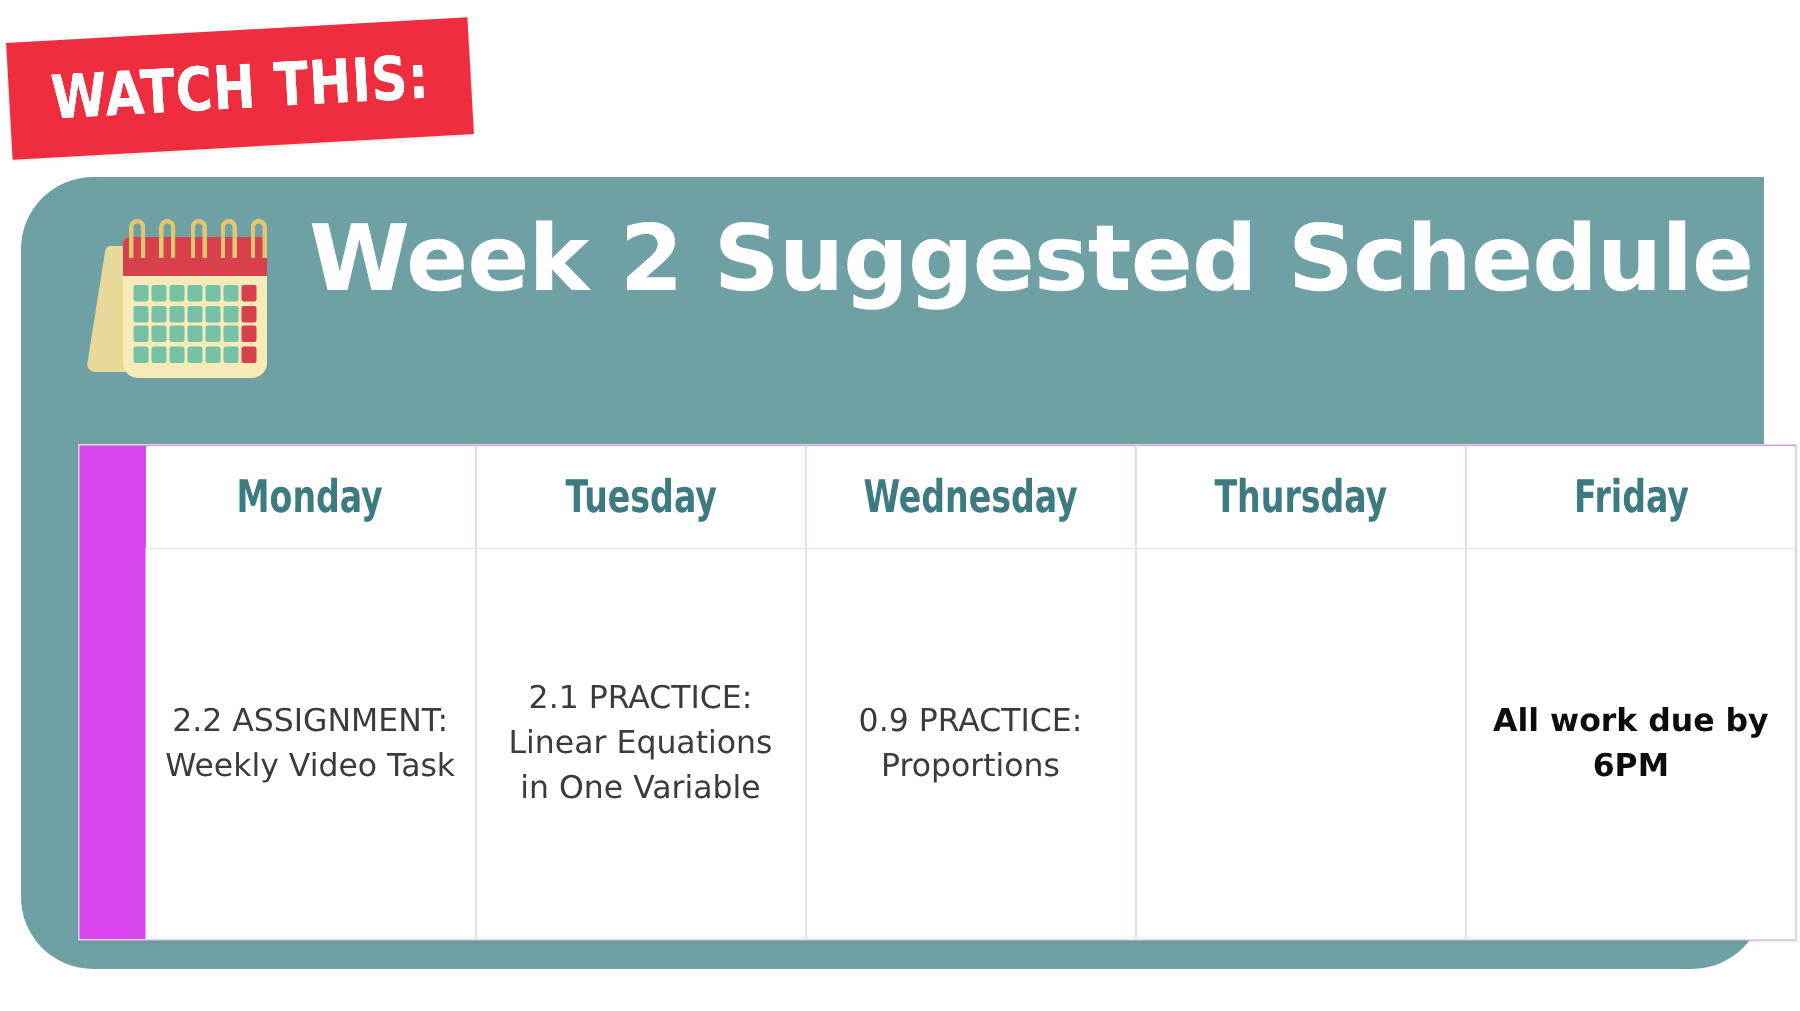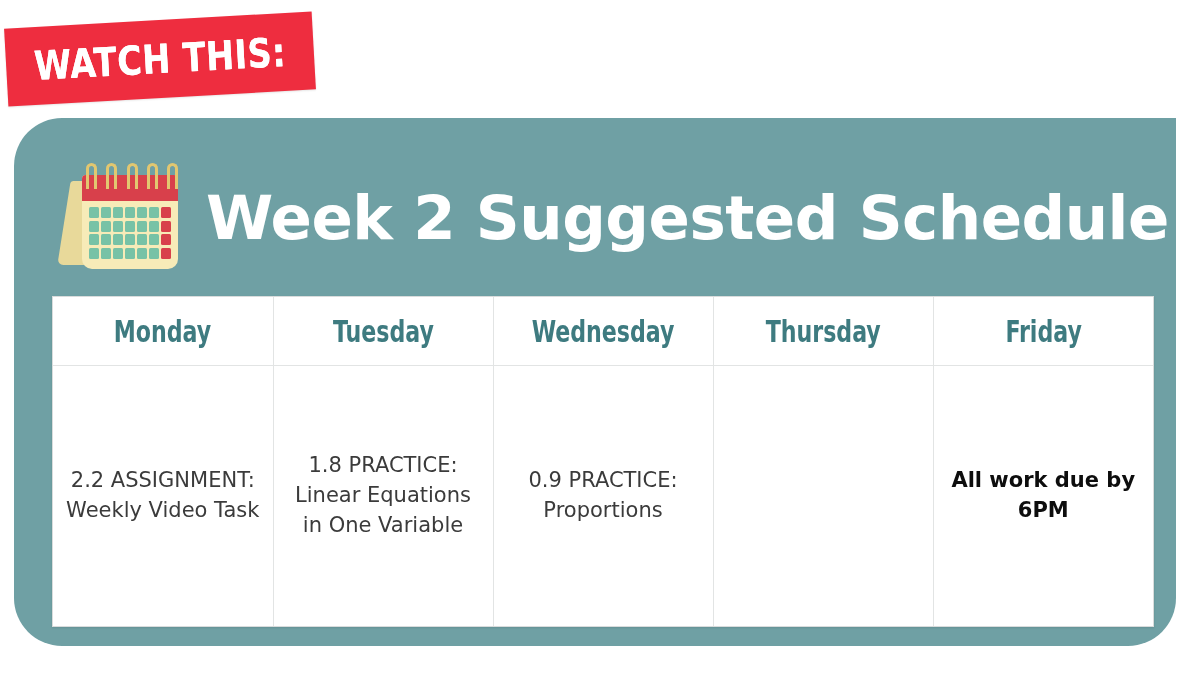--- a/index.html
+++ b/index.html
@@ -60,21 +60,21 @@
   }
 
   
   #panel-header {
     position: absolute;
     left: 46px;
     top: 24px;
     right: 14px;
     height: 150px;
     display: flex;
-    align-items: center;
+    align-items: flex-start;
     gap: 18px;
   }
 
   
   #calendar-icon {
     position: relative;
     width: 128px;
     height: 116px;
     flex: none;
   }
@@ -151,20 +151,21 @@
   #schedule-table {
     position: absolute;
     left: 38px;
     top: 178px;
     width: 1100px;
     background: #d946ef;
     border: 1px solid #d9dcdc;
     border-collapse: collapse;
     table-layout: fixed;
     box-shadow: 0 1px 2px rgba(0,0,0,0.10);
+    padding-left: 44px;
   }
   #schedule-table table {
     width: 100%;
     border-collapse: collapse;
     table-layout: fixed;
   }
   #schedule-table th {
     height: 66px;
     border-right: 1px solid #e2e4e4;
     border-bottom: 1px solid #e2e4e4;
@@ -264,21 +265,21 @@
           <th><span>Monday</span></th>
           <th><span>Tuesday</span></th>
           <th><span>Wednesday</span></th>
           <th><span>Thursday</span></th>
           <th><span>Friday</span></th>
         </tr>
       </thead>
       <tbody>
         <tr>
           <td>2.2 ASSIGNMENT: Weekly Video Task</td>
-          <td>1.8 PRACTICE: Linear Equations in One Variable</td>
+          <td>2.1 PRACTICE: Linear Equations in One Variable</td>
           <td>0.9 PRACTICE: Proportions</td>
           <td></td>
           <td class="bold-cell">All work due by 6PM</td>
         </tr>
       </tbody>
     </table>
   </div>
 
 </div>
 

